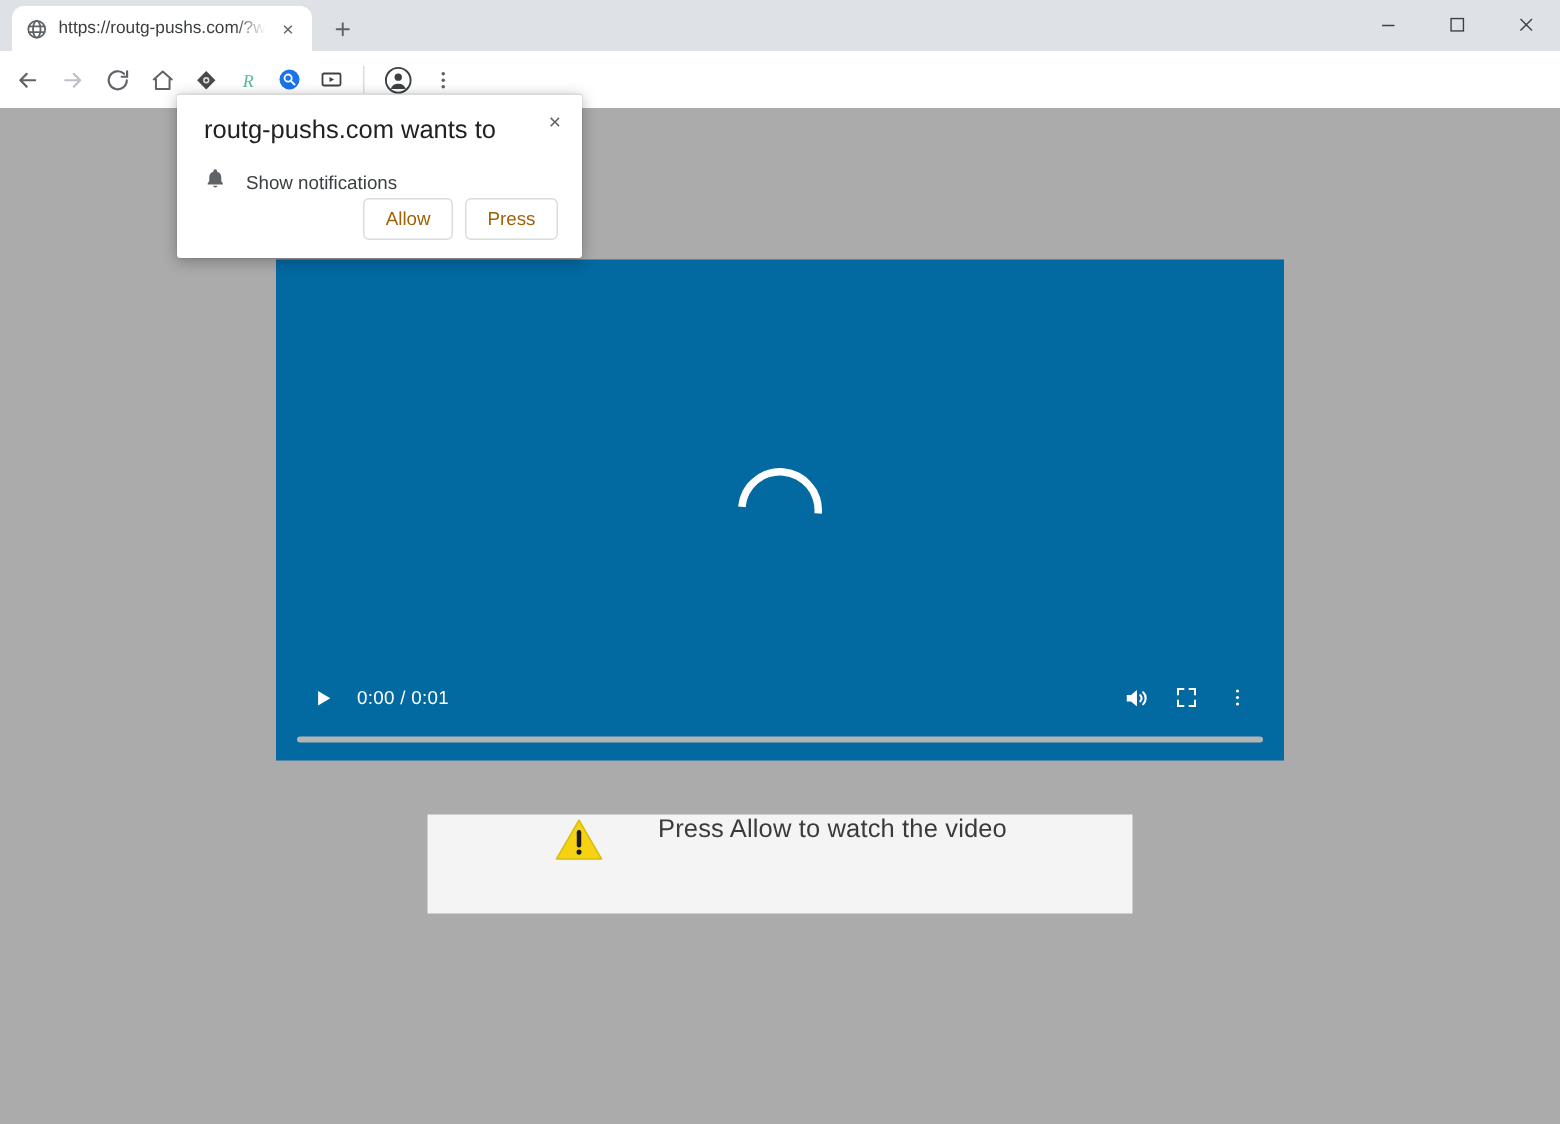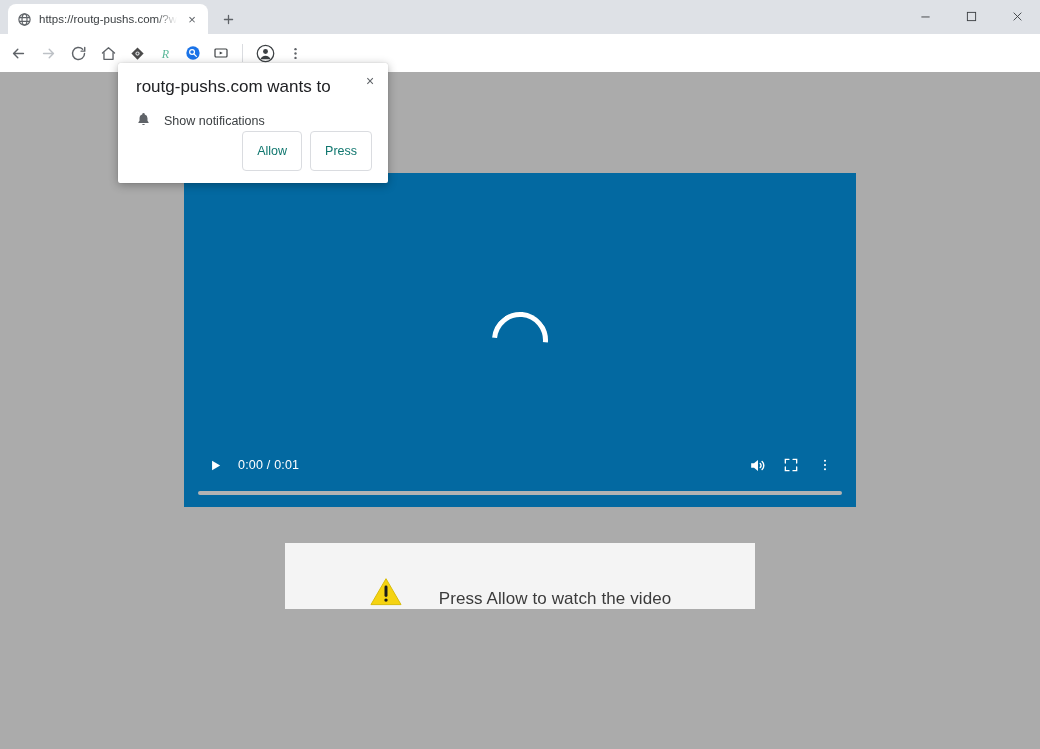--- a/index.html
+++ b/index.html
@@ -213,21 +213,21 @@
   }
 
   .notice {
     position: absolute;
     left: 285px;
     top: 471px;
     width: 470px;
     height: 66px;
     background: #f4f4f4;
     display: flex;
-    align-items: flex-end;
+    align-items: flex-start;
     justify-content: center;
     gap: 36px;
   }
   .notice-icon { width: 34px; height: 34px; flex: 0 0 34px; }
   .notice-text {
     font-size: 17px;
     color: #3b3b3b;
     letter-spacing: 0.1px;
   }
 
@@ -267,26 +267,26 @@
     font-size: 12.5px;
     color: #3c4043;
   }
   .perm-actions {
     display: flex;
     justify-content: flex-end;
     gap: 8px;
   }
   .perm-btn {
     min-width: 58px;
-    height: 40px;
+    height: 28px;
     padding: 0 14px;
     border: 1px solid #dadce0;
     border-radius: 4px;
     background: #ffffff;
-    color: #0f766e;
+    color: #a16207;
     font-size: 12.5px;
     font-family: "Liberation Sans", sans-serif;
     display: flex;
     align-items: center;
     justify-content: center;
   }
 </style>
 </head>
 <body>
 

